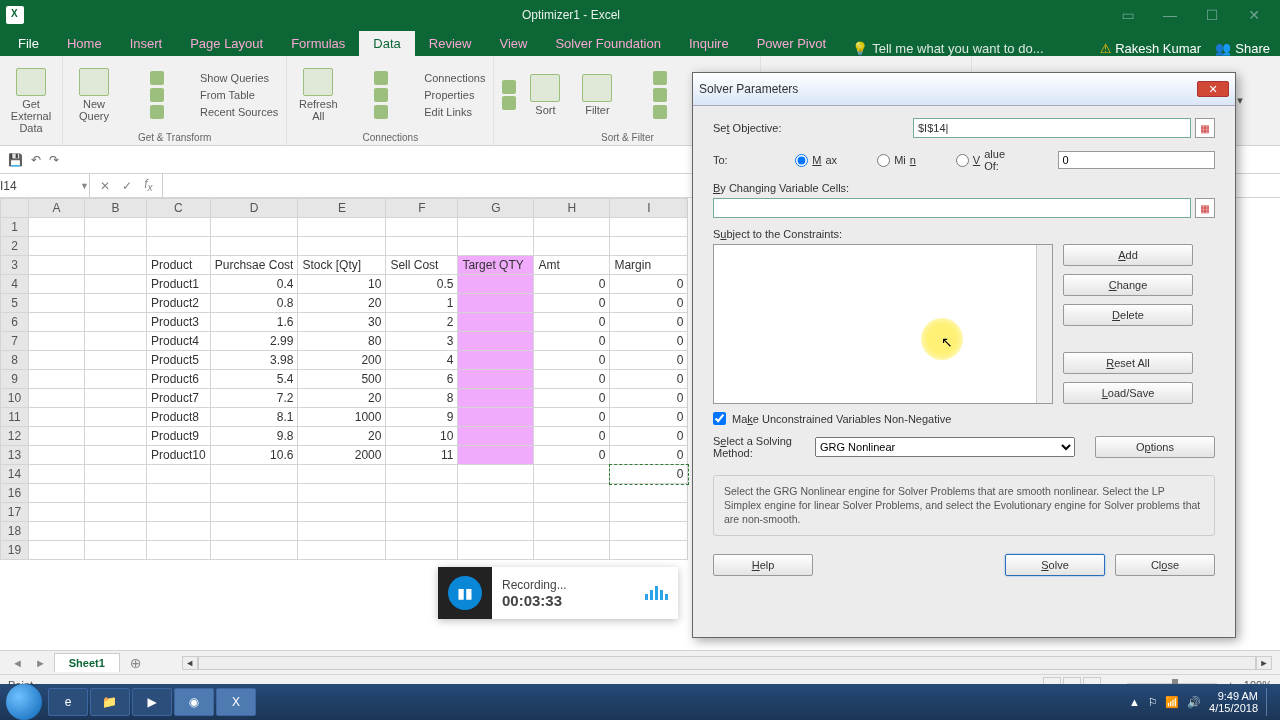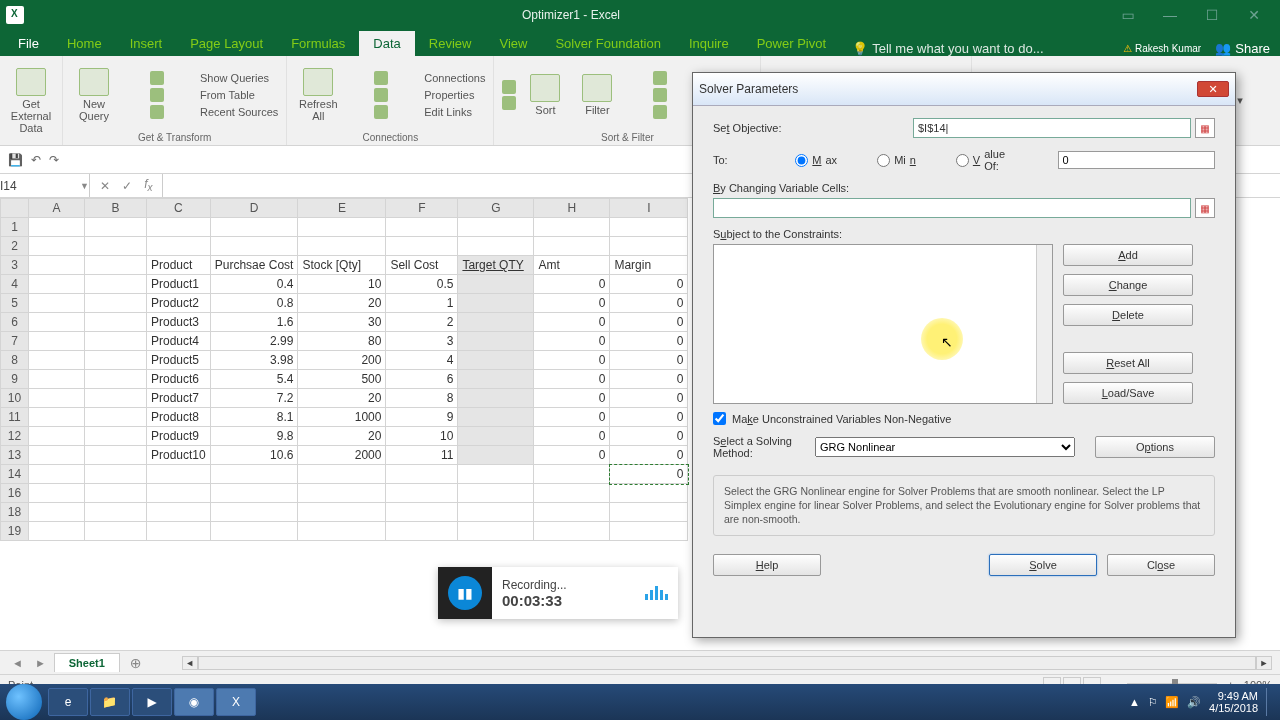--- a/index.html
+++ b/index.html
@@ -10,25 +10,25 @@
   .titlebar-icon { width: 18px; height: 18px; background: #fff; border-radius: 2px; margin-right: 10px; position: relative; }
   .titlebar-icon::after { content: 'X'; color: #0d6636; font-weight: bold; font-size: 10px; position: absolute; top: 2px; left: 5px; }
   .titlebar-title { flex: 1; text-align: center; opacity: 0.9; }
   .titlebar-right { display: flex; align-items: center; gap: 10px; }
   .winctl { display: flex; gap: 2px; }
   .winctl span { width: 40px; height: 20px; display: inline-flex; align-items: center; justify-content: center; color: #cde; font-size: 14px; opacity: 0.5; }
 
   
   .tabs-row { height: 26px; background: #0d6636; display: flex; align-items: flex-end; padding-left: 4px; color: #fff; font-size: 13px; }
   .tab-file { background: #0d6636; color: #fff; padding: 5px 14px; }
-  .tab { padding: 5px 14px; color: #84cc16; cursor: pointer; }
+  .tab { padding: 5px 14px; color: #f9a8d4; cursor: pointer; }
   .tab.active { background: #f1f1f1; color: #0d6636; }
   .tell-me { margin-left: 12px; opacity: 0.85; display: flex; align-items: center; gap: 4px; }
   .tabs-right { margin-left: auto; display: flex; align-items: center; gap: 14px; padding-right: 10px; }
-  .user-chip { color: #fff; font-size: 10px; }
+  .user-chip { color: #fff; font-size: 13px; }
   .warn-icon { color: #ffc107; }
   .share-btn { display: flex; align-items: center; gap: 4px; }
 
   
   .ribbon { height: 90px; background: #f1f1f1; border-bottom: 1px solid #d4d4d4; display: flex; font-size: 11px; color: #555; }
   .ribbon-group { border-right: 1px solid #e1e1e1; padding: 4px 8px 2px 8px; display: flex; flex-direction: column; }
   .ribbon-group-body { flex: 1; display: flex; align-items: center; gap: 6px; }
   .ribbon-group-label { text-align: center; font-size: 10px; color: #666; padding-top: 2px; }
   .rbtn-lg { width: 46px; text-align: center; }
   .rbtn-lg .ic { width: 30px; height: 28px; margin: 0 auto 2px; background: #e0e8d8; border: 1px solid #9cbf7d; border-radius: 2px; }
@@ -48,21 +48,21 @@
   .fb-input { flex: 1; display: flex; align-items: center; padding: 0 8px; font-style: italic; color: #888; font-size: 12px; }
 
   
   .grid-area { position: relative; height: 452px; background: #fff; overflow: hidden; }
   table.sheet { border-collapse: collapse; font-size: 12px; color: #333; table-layout: fixed; }
   table.sheet th, table.sheet td { border: 1px solid #d4d4d4; height: 19px; padding: 0 4px; overflow: hidden; white-space: nowrap; }
   table.sheet th { background: #e6e6e6; font-weight: normal; color: #555; text-align: center; }
   table.sheet td { text-align: right; }
   table.sheet td.txt { text-align: left; }
   table.sheet .rowhdr { width: 28px; text-align: center; background: #e6e6e6; }
-  .selcol { background: #e5e5e5; text-decoration: underline; }
+  .selcol { background: #f0abfc; }
   .colA { width: 56px; } .colB{width:62px;} .colC{width:62px;} .colD{width:78px;}
   .colE{width:88px;} .colF{width:72px;} .colG{width:76px;} .colH{width:76px;} .colI{width:78px;}
   .sum-marquee { outline: 1px dashed #2e7d32; }
 
   
   .sheet-tabs { height: 24px; background: #f1f1f1; border-top: 1px solid #d4d4d4; display: flex; align-items: center; font-size: 11px; padding: 0 8px; gap: 4px; }
   .sheet-tab { padding: 3px 14px; background: #fff; border: 1px solid #ccc; border-bottom: none; font-weight: bold; color: #0d6636; }
   .tab-nav { color: #888; padding: 0 4px; }
   .tab-add { color: #888; font-size: 14px; padding: 0 6px; }
   .hscroll { flex:1; margin-left:30px; display:flex; align-items:center; }
@@ -111,21 +111,21 @@
   .btn-col { display:flex; flex-direction:column; gap:8px; width:130px; }
   .dlg-btn { height:22px; background: linear-gradient(#fefefe,#e4e4e4); border:1px solid #999; border-radius:2px; font-size:11px; text-align:center; line-height:20px; cursor:pointer; }
   .dlg-btn.primary { border:1px solid #2b6fbb; box-shadow:0 0 2px #6fa8e8; }
   .checkbox-row { display:flex; align-items:center; gap:6px; margin:4px 0 10px 0; }
   .method-row { display:flex; align-items:center; gap:10px; margin-bottom:16px; }
   .method-row select { width:260px; height:20px; font-size:11px; }
   .solving-help { border:1px solid #ccc; border-radius:3px; padding:8px 10px; font-size:10.5px; color:#555; margin-bottom:10px; line-height:1.35; }
   .solving-help-title { font-weight:normal; margin-bottom:4px; }
   .dlg-footer { display:flex; gap:10px; align-items:center; padding-top:8px; }
   .dlg-footer .spacer { flex:1; }
-  .dlg-footer .dlg-btn { width:108px; }
+  .dlg-footer .dlg-btn { width:100px; }
 
   
   .cursor-highlight { position:absolute; width:42px; height:42px; border-radius:50%; background: radial-gradient(circle,#fff176 0%,#fff176 50%,rgba(255,241,118,0) 100%); top:318px; left:921px; z-index:50; }
   .cursor-arrow { position:absolute; top:16px; left:20px; font-size:14px; color:#000; }
 
   u { text-decoration: underline; text-underline-offset: 1px; }
 </style>
 </head>
 <body>
 
@@ -520,20 +520,32 @@
           <td></td>
           <td></td>
           <td></td>
           <td></td>
           <td></td>
           <td></td>
           <td></td>
           <td></td>
         </tr>
         <tr>
+          <th class="rowhdr">17</th>
+          <td></td>
+          <td></td>
+          <td></td>
+          <td></td>
+          <td></td>
+          <td></td>
+          <td></td>
+          <td></td>
+          <td></td>
+        </tr>
+        <tr>
           <th class="rowhdr">18</th>
           <td></td>
           <td></td>
           <td></td>
           <td></td>
           <td></td>
           <td></td>
           <td></td>
           <td></td>
           <td></td>

